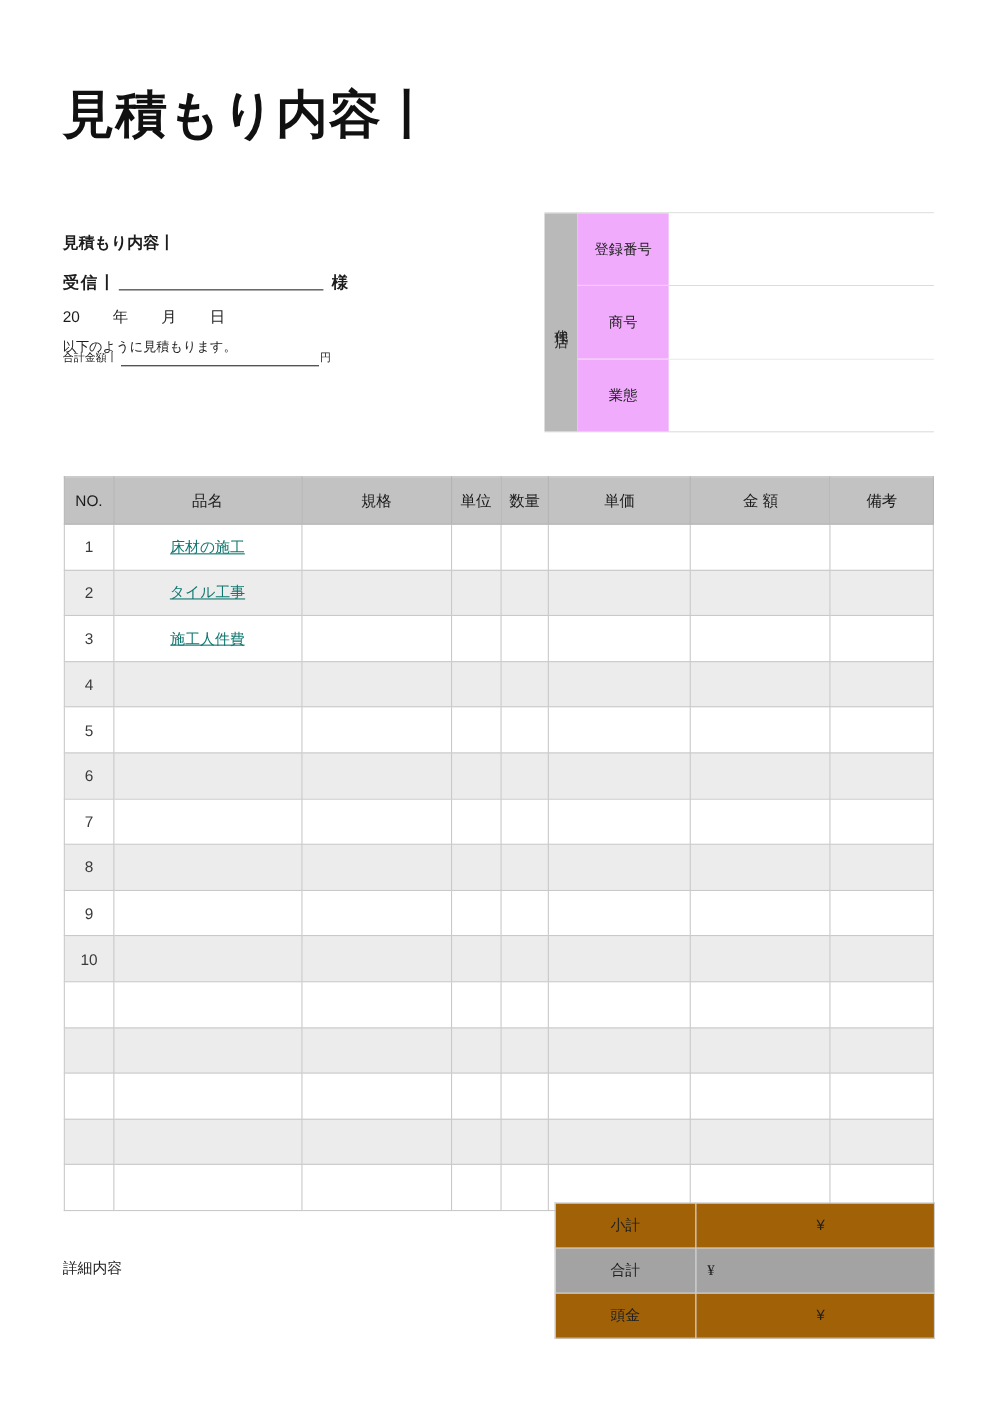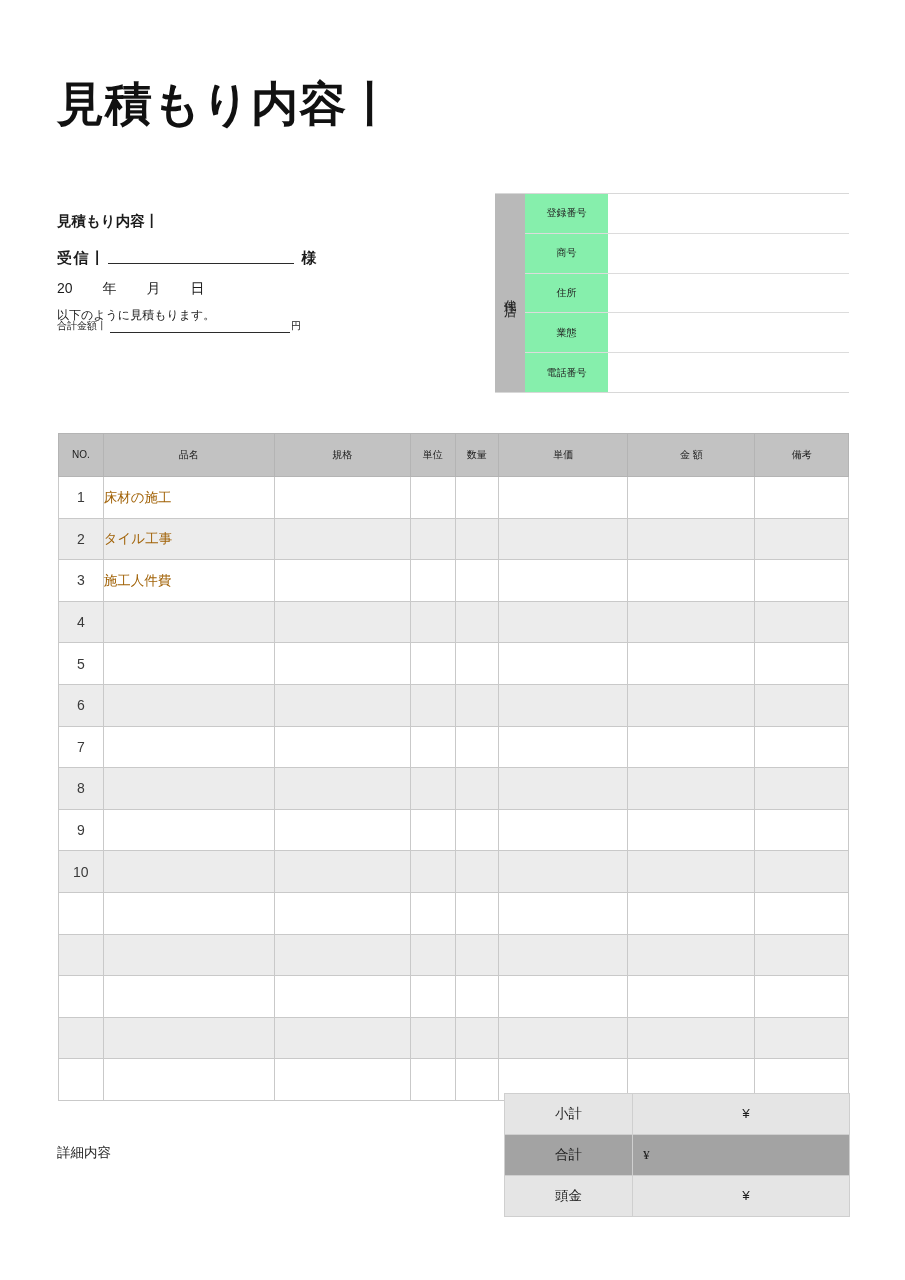--- a/index.html
+++ b/index.html
@@ -138,25 +138,25 @@
     flex: 1 1 0;
     display: flex;
     align-items: stretch;
     border-bottom: 1px solid #dcdcdc;
     min-height: 0;
   }
   .agency-row:last-child { border-bottom: none; }
   .agency-label {
     width: 83px;
     flex: 0 0 83px;
-    background: #86efac;
+    background: #f0abfc;
     display: flex;
     align-items: center;
     justify-content: center;
-    font-size: 10px;
+    font-size: 13px;
     color: #1f1f1f;
     line-height: 1;
     white-space: nowrap;
   }
   .agency-value {
     flex: 1 1 auto;
     position: relative;
     background: #ffffff;
   }
 
@@ -175,37 +175,39 @@
     border: 1px solid #c9c9c9;
     padding: 0;
     height: 41.6px;
     line-height: 1;
     font-weight: 400;
     box-sizing: border-box;
   }
   .items thead th {
     background: #c2c2c2;
     height: 43px;
-    font-size: 10px;
+    font-size: 14px;
     font-weight: 400;
     text-align: center;
     color: #1a1a1a;
     border-color: #b4b4b4;
     white-space: nowrap;
   }
   .items tbody tr.shaded td { background: #ececec; }
   .items tbody tr.plain td { background: #ffffff; }
   .items td.c-no {
     text-align: center;
     font-size: 14px;
     color: #3a3a3a;
   }
   .items td.c-name {
+    text-align: center;
     font-size: 13.5px;
-    color: #a16207;
+    color: #0f766e;
+    text-decoration: underline;
   }
 
   
   .totals {
     position: absolute;
     left: 504px;
     top: 1093px;
     width: 345px;
     border-collapse: collapse;
     table-layout: fixed;
@@ -223,21 +225,21 @@
     text-align: center;
     color: #1f1f1f;
     font-size: 13.5px;
   }
   .totals td.t-value {
     padding-left: 10px;
     color: #1f1f1f;
     font-size: 13.5px;
     text-align: left;
   }
-  .totals tr.shaded td { background: #e5e5e5; text-align: center; }
+  .totals tr.shaded td { background: #a16207; text-align: center; }
   .totals tr.plain td { background: #a3a3a3; font-family: Liberation Serif, serif; }
 
   
   .detail-label {
     position: absolute;
     left: 57px;
     top: 1146px;
     font-size: 13.5px;
     color: #1f1f1f;
     line-height: 1;
@@ -280,29 +282,21 @@
     <div class="agency-rows">
         <div class="agency-row">
           <div class="agency-label">登録番号</div>
           <div class="agency-value"></div>
         </div>
         <div class="agency-row">
           <div class="agency-label">商号</div>
           <div class="agency-value"></div>
         </div>
         <div class="agency-row">
-          <div class="agency-label">住所</div>
-          <div class="agency-value"></div>
-        </div>
-        <div class="agency-row">
           <div class="agency-label">業態</div>
-          <div class="agency-value"></div>
-        </div>
-        <div class="agency-row">
-          <div class="agency-label">電話番号</div>
           <div class="agency-value"></div>
         </div>
       </div>
   </div>
 
   <table class="items">
     <colgroup>
       <col style="width:44px">
       <col style="width:168px">
       <col style="width:134px">

